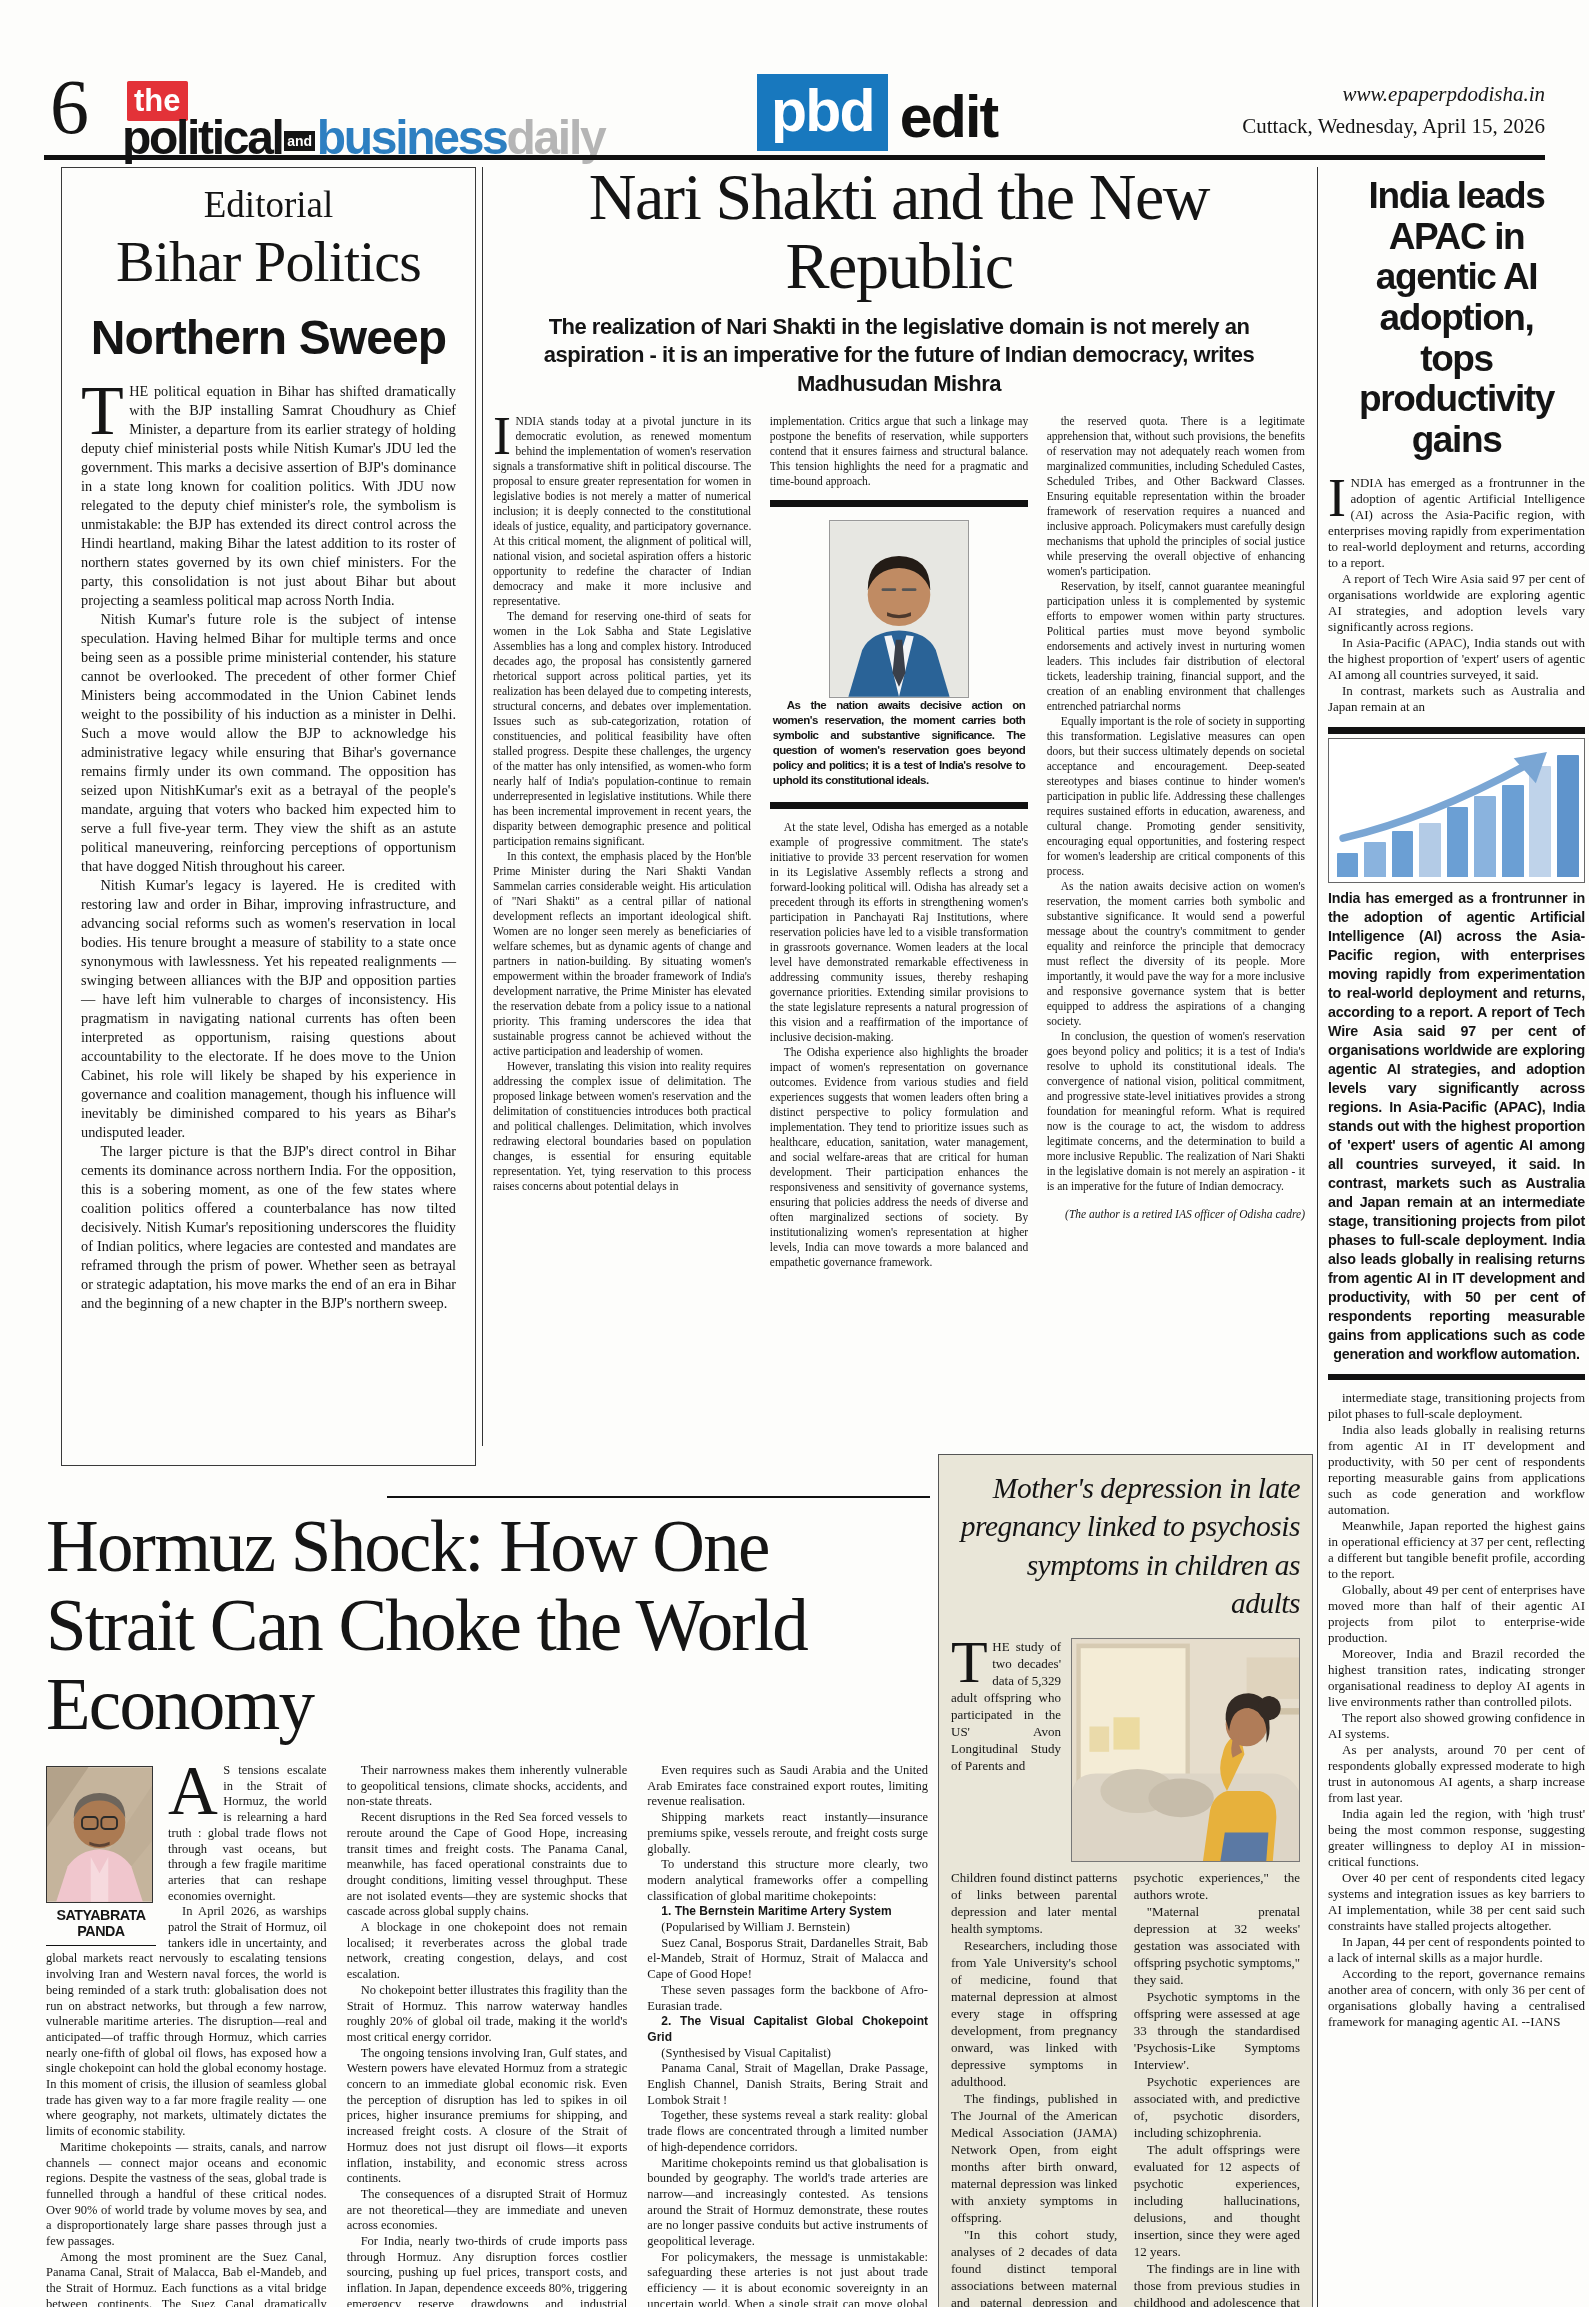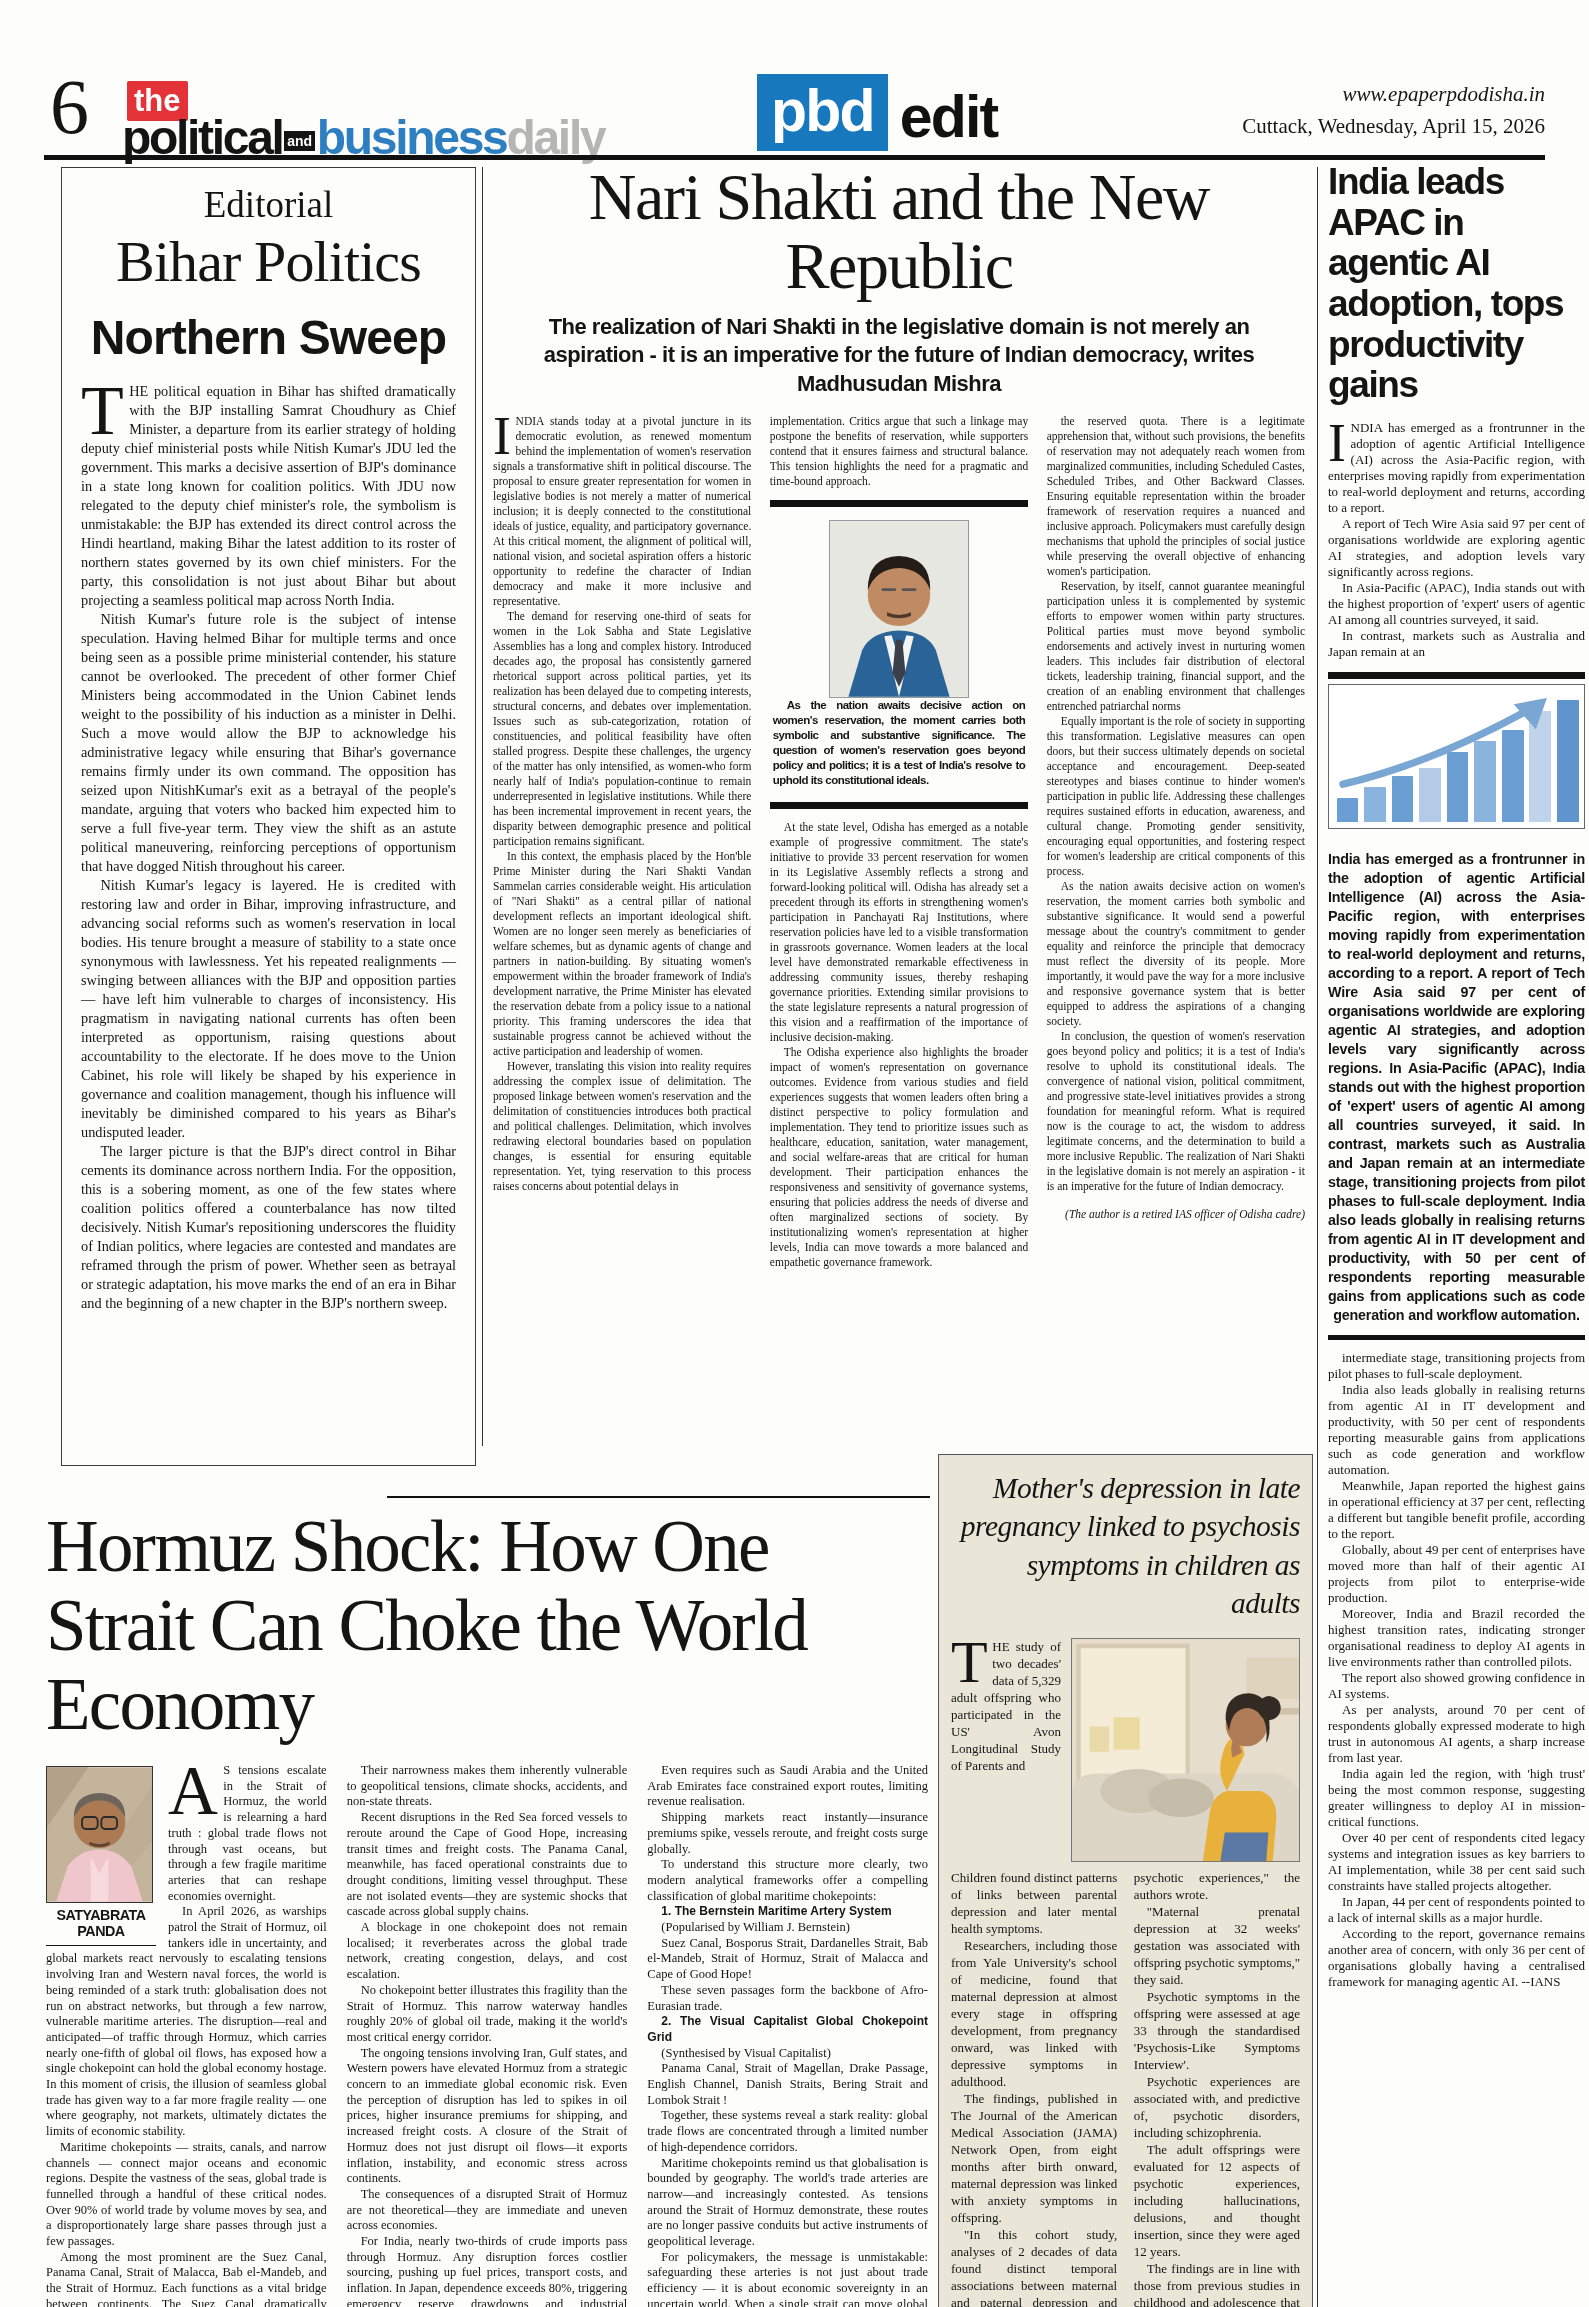--- a/index.html
+++ b/index.html
@@ -36,26 +36,26 @@
   .nari-cols{display:flex;gap:18.5px;margin-top:15.7px;height:1119px;overflow:hidden;}
   .ncol{flex:1;overflow:hidden;}
   .ncol p{font-size:11.5px;line-height:15px;text-align:justify;margin:0;text-indent:14px;}
   .ncol p.lead{text-indent:0;}
   .ncol .dropcap{font-size:54px;line-height:41px;padding:1.8px 4.6px 0 0;}
   .sig{font-style:italic;text-align:right !important;text-indent:0 !important;margin-top:13px !important;}
   .quotebox{border-top:7px solid #111;border-bottom:7px solid #111;padding:13px 2.8px 14px 2.8px;margin:11px 0;}
   .qphoto{display:block;margin:0 auto;border:0.9px solid #999;}
   .qtext{font-family:"Liberation Sans",sans-serif;font-weight:bold;font-size:18px;line-height:1.25;text-align:center;margin:13px 0 0 0;letter-spacing:-0.5px;}
   
-  .apac-hl{font-family:"Liberation Sans",sans-serif;font-weight:bold;font-size:37px;line-height:1.1;letter-spacing:-1.4px;margin:0;}
+  .apac-hl{text-align:center;font-family:"Liberation Sans",sans-serif;font-weight:bold;font-size:37px;line-height:1.1;letter-spacing:-1.4px;margin:14px;}
   .apac-body p{font-size:13px;line-height:16px;text-align:justify;margin:0;text-indent:14px;}
   .apac-body p.lead{text-indent:0;}
   .apac-imgbox{border-top:7.4px solid #111;margin-top:12px;padding-top:4.6px;}
   .apac-img{border:0.9px solid #666;display:block;}
-  .apac-cap{font-family:"Liberation Sans",sans-serif;font-weight:bold;font-size:14.3px;line-height:19px;text-align:justify;text-align-last:center;margin:21px 0 0 0;letter-spacing:-0.2px;}
+  .apac-cap{font-family:"Liberation Sans",sans-serif;font-weight:bold;font-size:14.3px;line-height:19px;text-align:justify;text-align-last:center;margin:6px 0 0 0;letter-spacing:-0.2px;}
   .apac-caprule{height:5.5px;background:#111;margin:10px 0;}
   .bars{position:relative;width:100%;height:100%;background:#fff;}
   .bar{position:absolute;bottom:5.5px;width:8.5%;background:linear-gradient(90deg,#87b2dd,#5f94cc);border-radius:0.9px 0.9px 0 0;}
   
   .hz-hl{font-size:73px;font-weight:normal;line-height:1.08;letter-spacing:-1.8px;margin:0;}
   .hz-cols{display:flex;gap:20px;margin-top:18.5px;height:757px;overflow:hidden;}
   .hzcol{flex:1;overflow:hidden;}
   .hzcol p{font-size:12.5px;line-height:15.7px;text-align:justify;margin:0;text-indent:14px;}
   .hzcol p.lead{text-indent:0;}
   .hzcol p.bold{font-family:"Liberation Sans",sans-serif;font-weight:bold;font-size:12px;text-indent:14px;}

